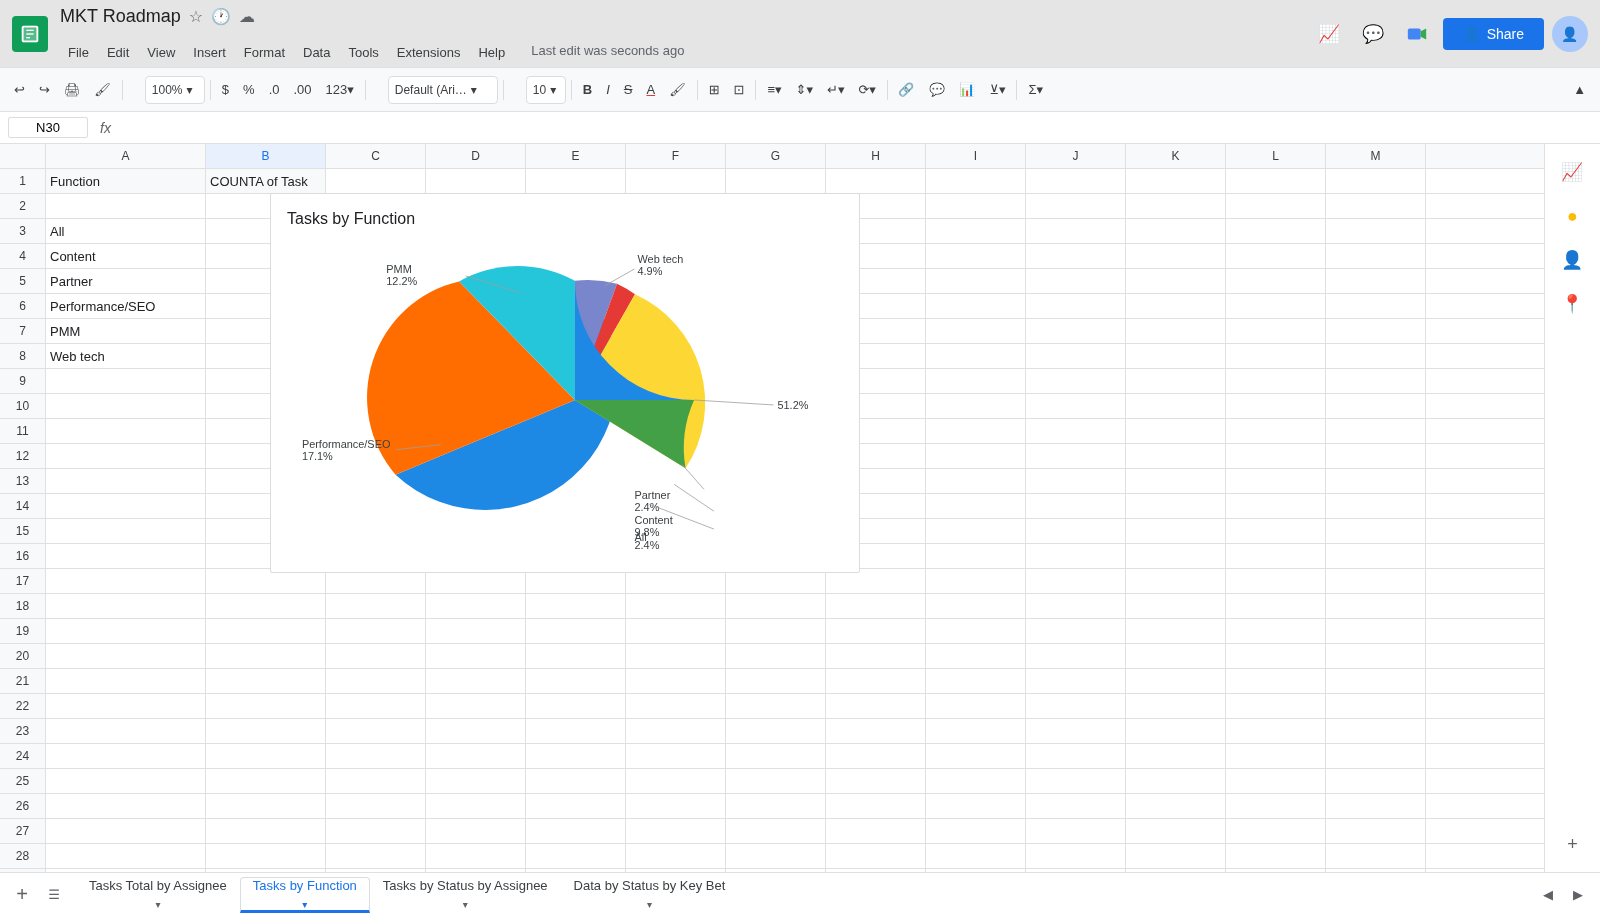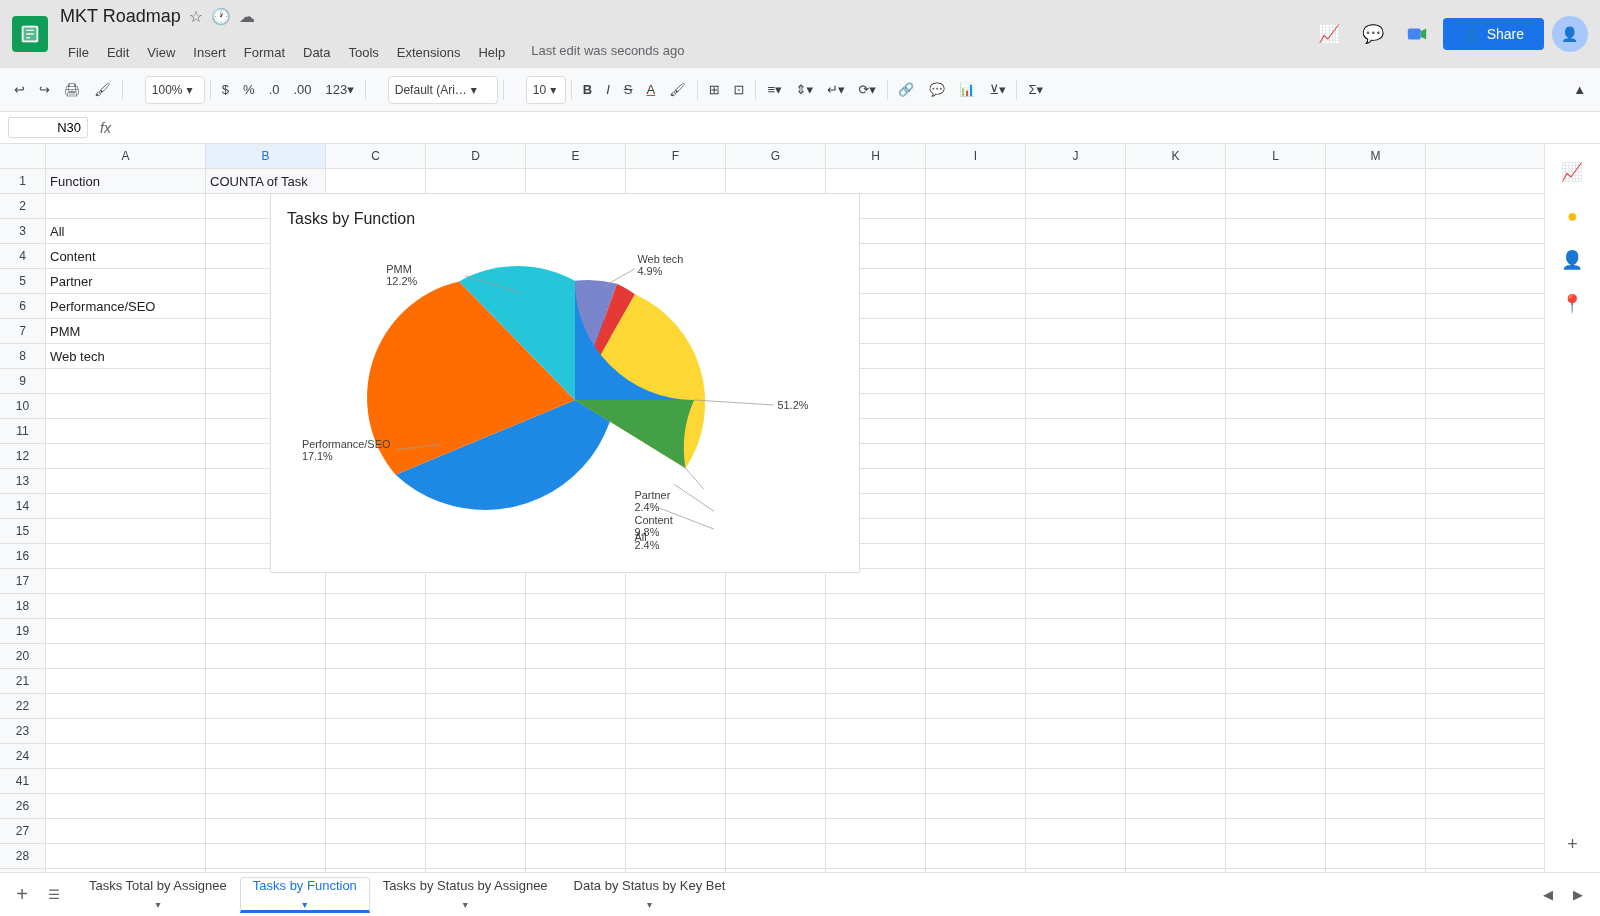--- a/index.html
+++ b/index.html
@@ -59,21 +59,21 @@
     
     #formula-bar {
       height: 32px;
       display: flex;
       align-items: center;
       border-bottom: 1px solid #e0e0e0;
       background: #fff;
       padding: 0 8px;
       gap: 8px;
     }
-    #cell-ref { width: 80px; border: 1px solid #dadce0; border-radius: 2px; font-size: 13px; padding: 2px 6px; text-align: right; }
+    #cell-ref { width: 80px; border: 1px solid #dadce0; border-radius: 2px; font-size: 13px; padding: 2px 6px; text-align: center; }
     #fx-icon { color: #5f6368; font-size: 14px; font-style: italic; padding: 0 4px; }
     #formula-input { flex: 1; border: none; outline: none; font-size: 13px; color: #3c4043; }
 
     
     #main { display: flex; height: calc(916px - 68px - 44px - 32px - 44px); }
 
     
     #grid-area { flex: 1; overflow: hidden; position: relative; }
 
     
@@ -695,21 +695,21 @@
       <div class="cell col-f"></div>
       <div class="cell col-g"></div>
       <div class="cell col-h"></div>
       <div class="cell col-i"></div>
       <div class="cell col-j"></div>
       <div class="cell col-k"></div>
       <div class="cell col-l"></div>
       <div class="cell col-m"></div>
     </div>
           <div class="grid-row">
-      <div class="row-num">41</div>
+      <div class="row-num">25</div>
       <div class="cell cell-a"></div>
       <div class="cell cell-b"></div>
       <div class="cell col-c"></div>
       <div class="cell col-d"></div>
       <div class="cell col-e"></div>
       <div class="cell col-f"></div>
       <div class="cell col-g"></div>
       <div class="cell col-h"></div>
       <div class="cell col-i"></div>
       <div class="cell col-j"></div>

